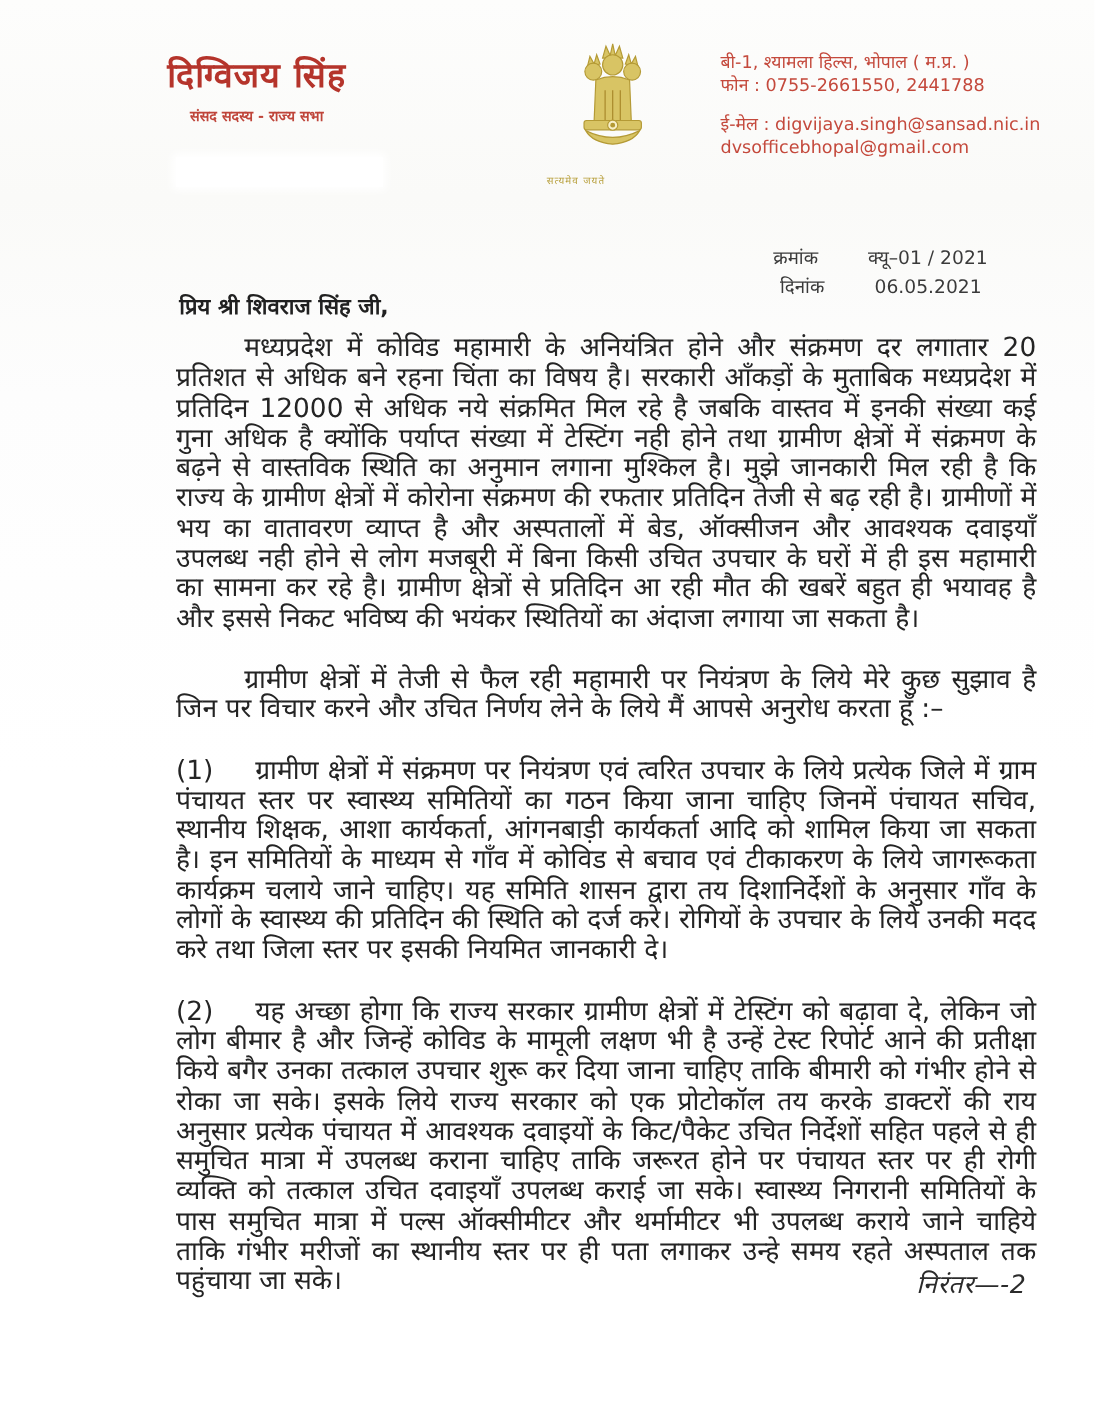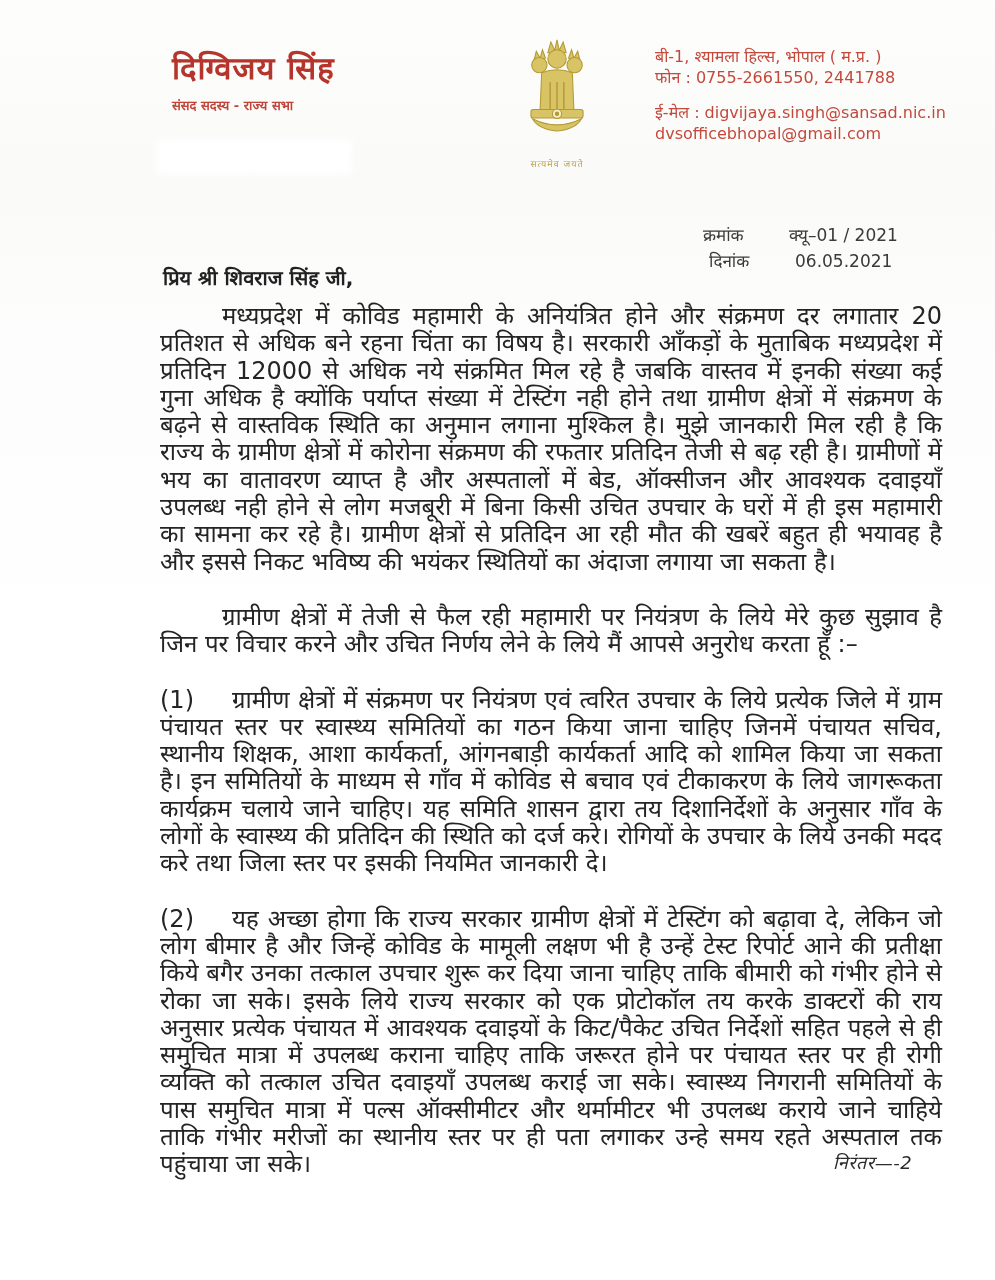--- a/index.html
+++ b/index.html
@@ -5,25 +5,25 @@
   html,body{margin:0;padding:0;background:#ffffff;}
   .page{
     position:relative;
     width:995px;height:1280px;
     margin:0 auto;
     background:linear-gradient(180deg,#fdfdfc 0%,#fafaf8 14%,#fdfdfd 28%,#ffffff 55%);
     font-family:"DejaVu Sans","Liberation Sans",sans-serif;
     overflow:hidden;
   }
   
-  .sender{position:absolute;left:172px;top:46px;color:#b5342b;}
+  .sender{position:absolute;left:152px;top:46px;color:#b5342b;text-align:center;}
   .sender-name{font-size:31px;font-weight:bold;letter-spacing:1px;}
   .sender-title{font-size:13px;font-weight:bold;margin-top:8px;color:#bf453a;}
   .whiteout{position:absolute;left:160px;top:143px;width:188px;height:27px;background:#ffffff;box-shadow:0 0 8px 4px #ffffff;}
-  .emblem{position:absolute;left:497px;top:36px;width:120px;text-align:center;}
+  .emblem{position:absolute;left:497px;top:36px;width:120px;text-align:left;}
   .emblem svg{display:block;margin:0 auto;}
   .motto{font-size:9px;color:#b9a13f;margin-top:3px;letter-spacing:1px;}
   .contact{position:absolute;left:655px;top:46px;width:320px;color:#c4493c;font-size:16px;line-height:1.32;}
   .contact .grp{margin-bottom:14px;}
   .contact .ln{white-space:nowrap;}
   
   .ref{position:absolute;left:703px;top:223px;font-size:17px;color:#3a3a3a;line-height:1.5;}
   .ref .row{display:flex;}
   .ref .lbl{width:72px;}
   .ref .row:nth-child(2) .lbl{padding-left:6px;}
@@ -33,21 +33,21 @@
   .body-text{
     position:absolute;left:160px;top:303px;width:782px;
     font-size:24px;line-height:27.3px;color:#242424;
     text-align:justify;
   }
   .body-text p{margin:0 0 28px 0;}
   .indent{text-indent:62px;}
   .pt-num{display:inline-block;min-width:72px;}
   .continuation{
     position:absolute;left:833px;top:1150px;
-    font-size:18px;font-style:italic;color:#2b2b2b;letter-spacing:.5px;
+    font-size:23px;font-style:italic;color:#2b2b2b;letter-spacing:.5px;
   }
 </style>
 </head>
 <body>
 
 <div class="page">
 
   <div class="whiteout"></div>
 
   <div class="sender">

